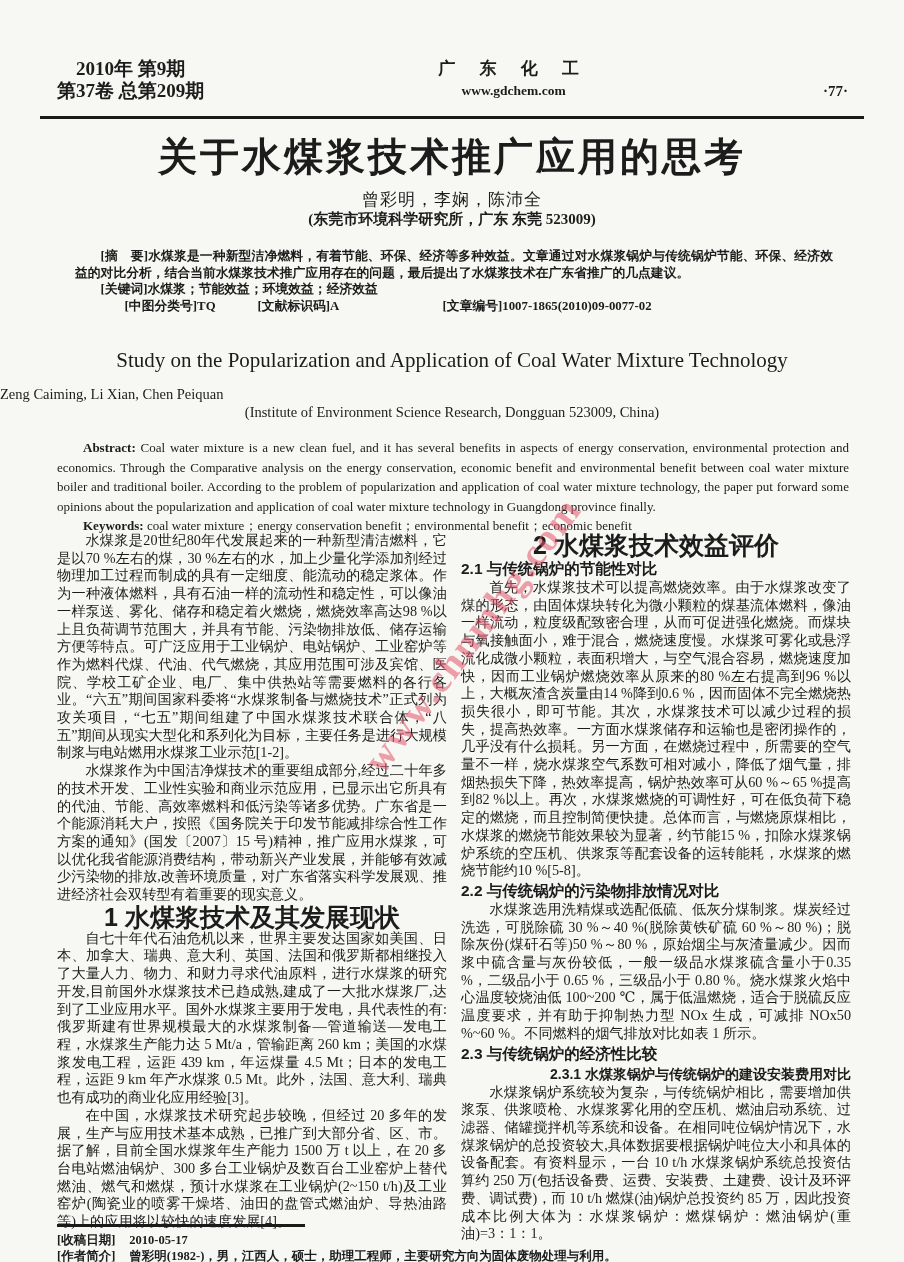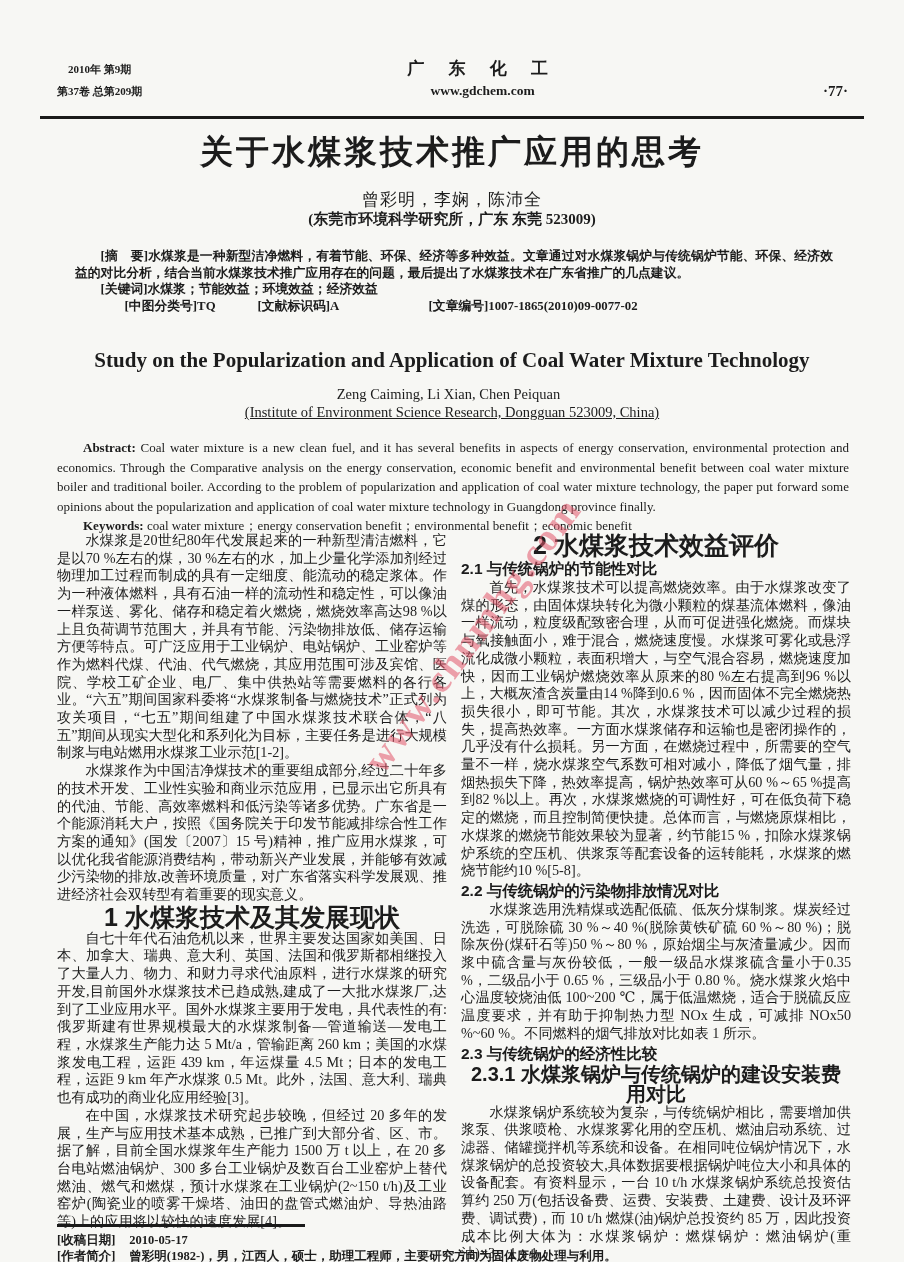--- a/index.html
+++ b/index.html
@@ -6,66 +6,66 @@
   html,body { background:#e8e8e6; }
   .page {
     position:relative; width:904px; height:1262px;
     background:#f7f7f4; overflow:hidden;
     font-family:"Liberation Serif","DejaVu Serif",serif;
     color:#1c1c1c; margin:0 auto;
   }
   
   .header { position:absolute; top:58px; left:57px; right:56px;
     display:flex; justify-content:space-between; align-items:flex-end; }
-  .hdr-left { text-align:center; font-size:11px; line-height:22px; font-weight:bold; }
+  .hdr-left { text-align:center; font-size:19px; line-height:22px; font-weight:bold; }
   .hdr-center { text-align:center; }
   .hdr-journal { font-size:17px; font-weight:bold; letter-spacing:10px; line-height:22px; }
   .hdr-url { font-size:13.5px; font-weight:bold; line-height:22px; }
   .hdr-page { font-size:15px; font-weight:bold; padding-bottom:2px;margin-top:24px; }
   .hdr-rule { position:absolute; top:116px; left:40px; right:40px;
     border-top:3px solid #1a1a1a; }
   
   .cn-title { position:absolute; top:130px; left:0; right:0; text-align:center;
     font-family:"Liberation Sans","DejaVu Sans",sans-serif;
-    font-size:33px; font-weight:bold; letter-spacing:3px; }
+    font-size:39px; font-weight:bold; letter-spacing:3px; }
   .cn-authors { position:absolute; top:188px; left:0; right:0; text-align:center;
     font-size:17px; letter-spacing:1px; }
   .cn-affil { position:absolute; top:210px; left:0; right:0; text-align:center;
     font-size:15px; font-weight:bold; }
   
   .cn-abs { position:absolute; top:248px; left:75px; width:758px;
     font-size:12.8px; line-height:16.5px; font-weight:bold; text-align:justify; }
   .cn-abs p.abs-text { text-indent:2em; }
   .cn-abs .kw { text-indent:2em; }
   .cn-abs .meta { display:flex; text-indent:0; margin-top:0; }
   .cn-abs .meta span { text-indent:0; }
   .cn-abs .meta .m1 { margin-left:2em; width:157px;padding-left:24px; }
-  .cn-abs .meta .m2 { width:171px; }
+  .cn-abs .meta .m2 { width:185px; }
   
   .en-title { position:absolute; top:348px; left:0; right:0; text-align:center;
-    font-size:21px; font-weight:bold; }
-  .en-authors { position:absolute; top:386px; left:0; right:7px; text-align:center; font-size:14.5px; }
-  .en-affil { position:absolute; top:404px; left:0; right:0; text-align:center; font-size:14.5px;text-decoration:underline; }
+    font-size:21px; font-weight:normal; }
+  .en-authors { position:absolute; top:386px; left:0; right:7px; text-align:left; font-size:14.5px; }
+  .en-affil { position:absolute; top:404px; left:0; right:0; text-align:center; font-size:14.5px; }
   .en-abs { position:absolute; top:438px; left:57px; width:792px;
     font-size:13px; line-height:19.5px; text-align:justify; }
   .en-abs .lead { text-indent:2em; }
   .en-abs b { font-weight:bold;margin-top:8px; }
   .en-kw { margin-top:0; text-indent:2em; }
   
   .col { position:absolute; width:390px; text-align:justify;
     font-size:14.2px; line-height:17.7px; }
   .col-left { left:57px; top:532px; }
   .col-right { left:461px; top:532px; }
   .col p { text-indent:2em; }
   .h-sec { font-family:"Liberation Sans","DejaVu Sans",sans-serif;
     font-weight:bold; font-size:25px; line-height:26px; text-indent:0; text-align:center; }
   .h-sub { font-family:"Liberation Sans","DejaVu Sans",sans-serif;
     font-weight:bold; font-size:15.5px; line-height:21px; text-indent:0; text-align:left; }
   .h-sub3 { font-family:"Liberation Sans","DejaVu Sans",sans-serif;
-    font-weight:bold; font-size:20px; line-height:20px; text-indent:0; text-align:center; }
+    font-weight:bold; font-size:14px; line-height:20px; text-indent:0; text-align:right; }
   
   .foot-rule { position:absolute; left:57px; top:1224px; width:248px;
     border-top:3px solid #1a1a1a; }
   .footer { position:absolute; left:57px; top:1232px; width:790px;
     font-size:12.5px; line-height:16px; font-weight:bold; }
   .footer .row { white-space:nowrap; }
   .footer .lbl { margin-right:14px; }
   
   .watermark { position:absolute; left:282px; top:612px; width:380px;
     text-align:center; transform:rotate(-53deg);

